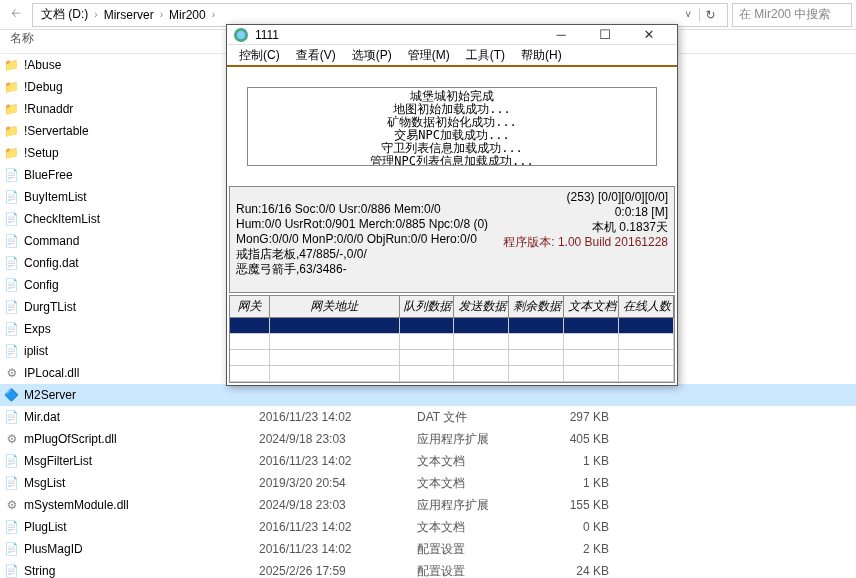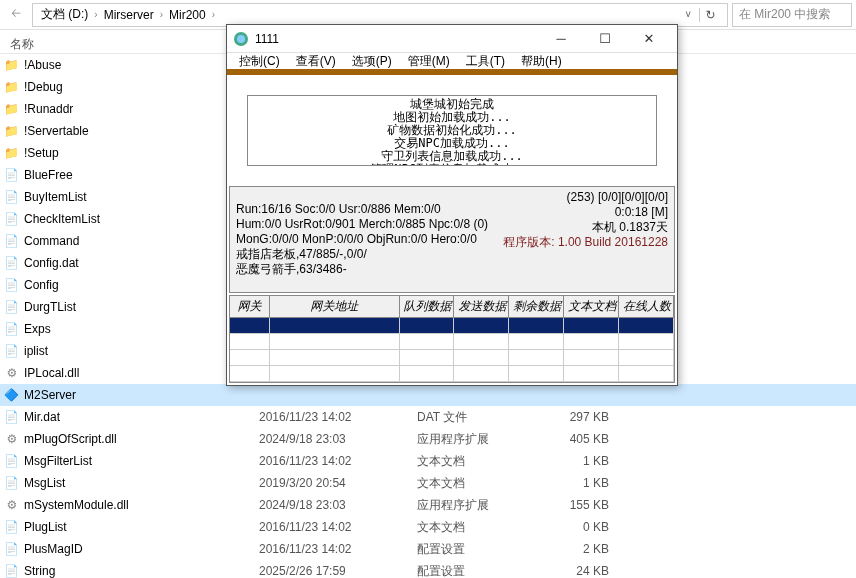--- a/index.html
+++ b/index.html
@@ -9,21 +9,21 @@
 .explorer { position: absolute; top: 0; left: 0; width: 856px; height: 578px; }
 .ex-toolbar { height: 30px; border-bottom: 1px solid #e0e0e0; display: flex; align-items: center; padding: 0 4px; }
 .ex-nav-btn { width: 24px; height: 24px; display: flex; align-items: center; justify-content: center; color: #888; }
 .breadcrumb { flex: 1; display: flex; align-items: center; height: 24px; border: 1px solid #ccc; margin: 0 4px; padding: 0 6px; background: #fff; }
 .bc-item { padding: 0 2px; }
 .bc-sep { padding: 0 4px; color: #888; font-size: 10px; }
 .bc-drop { padding: 0 4px; color: #555; font-size: 10px; margin-left: auto; }
 .bc-refresh { width: 22px; text-align: center; color: #555; border-left: 1px solid #ccc; margin-left: 4px; }
 .search-box { width: 120px; height: 24px; border: 1px solid #ccc; display: flex; align-items: center; padding: 0 6px; color: #888; }
 
-.ex-header { display: flex; height: 24px; align-items: flex-end; border-bottom: 1px solid #e8e8e8; padding-left: 4px; }
+.ex-header { display: flex; height: 24px; align-items: flex-start; border-bottom: 1px solid #e8e8e8; padding-left: 4px; }
 .ex-col { padding: 0 6px; color: #555; font-size: 12px; }
 .ex-col-name { width: 255px; }
 .ex-col-date { width: 158px; }
 .ex-col-type { width: 130px; }
 .ex-col-size { width: 70px; text-align: right; }
 
 .file-list { }
 .file-row { display: flex; align-items: center; height: 22px; padding-left: 4px; }
 .file-row.selected { background: #cce8ff; }
 .file-cell-name { width: 255px; display: flex; align-items: center; gap: 4px; }
@@ -32,27 +32,27 @@
 .file-cell-size { width: 70px; text-align: right; color: #555; padding-right: 8px; }
 
 .ico { width: 16px; height: 16px; display: inline-flex; align-items: center; justify-content: center; font-size: 12px; flex-shrink: 0; }
 .ico-folder { color: #f0c060; }
 .ico-file { color: #888; }
 .ico-dll { color: #888; }
 .ico-exe { color: #4a8; }
 
 
 .app-win { position: absolute; left: 226px; top: 24px; width: 452px; height: 362px; background: #fff; border: 1px solid #555; box-shadow: 2px 2px 8px rgba(0,0,0,0.3); display: flex; flex-direction: column; }
-.titlebar { height: 28px; display: flex; align-items: center; padding: 0 6px; border-bottom: 1px solid #e0e0e0; }
+.titlebar { height: 20px; display: flex; align-items: center; padding: 0 6px; border-bottom: 1px solid #e0e0e0; }
 .title-ico { width: 16px; height: 16px; margin-right: 6px; }
 .title-text { flex: 1; font-size: 12px; }
 .win-btns { display: flex; }
 .win-btn { width: 44px; height: 28px; display: flex; align-items: center; justify-content: center; color: #333; font-size: 13px; }
 
-.menubar { height: 22px; display: flex; align-items: center; padding: 0 4px; border-bottom: 6px solid #a16207; font-size: 12px; }
+.menubar { height: 22px; display: flex; align-items: center; padding: 0 4px; border-bottom: 2px solid #a16207; font-size: 12px; }
 .menu-item { padding: 2px 8px; }
 
 .log-area { height: 158px; background: #fff; border: 1px solid #888; margin: 20px; padding: 2px 20px; font-family: "SimSun", monospace; font-size: 12px; line-height: 13px; overflow: hidden; white-space: pre; text-align: center; }
 
 .stats-area { border: 1px solid #888; margin: 0 2px 2px 2px; padding: 15px 6px; font-family: "SimSun", monospace; font-size: 12px; line-height: 15px; background: #f0f0f0; position: relative; }
 .stats-right { position: absolute; right: 6px; top: 3px; text-align: right; line-height: 15px; }
 .version { color: #7f1d1d; }
 
 .grid-area { flex: 1; margin: 0 2px 2px 2px; border: 1px solid #888; display: flex; flex-direction: column; }
 .grid-head { display: flex; background: #f0f0f0; border-bottom: 1px solid #888; }

